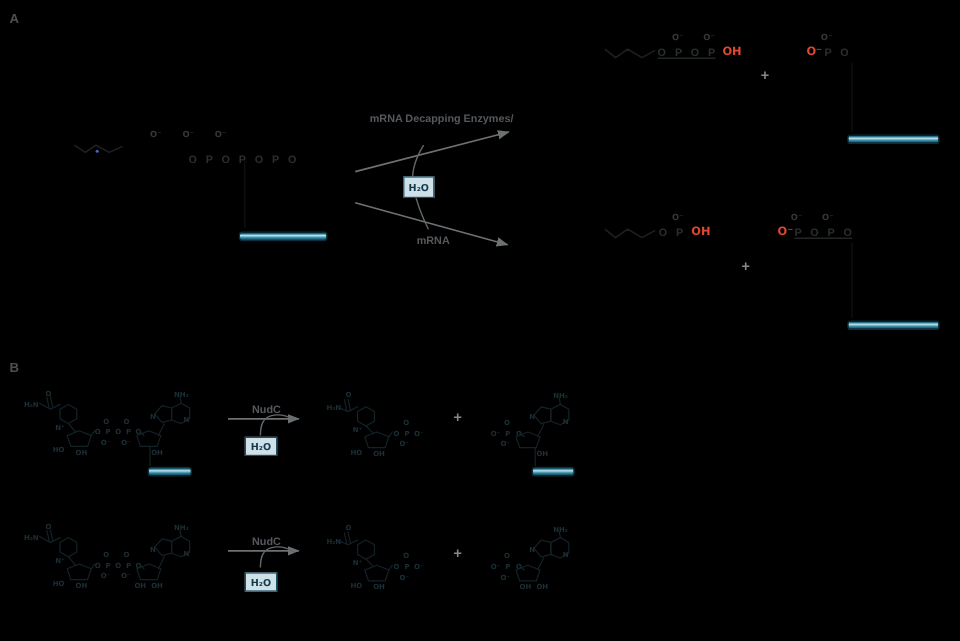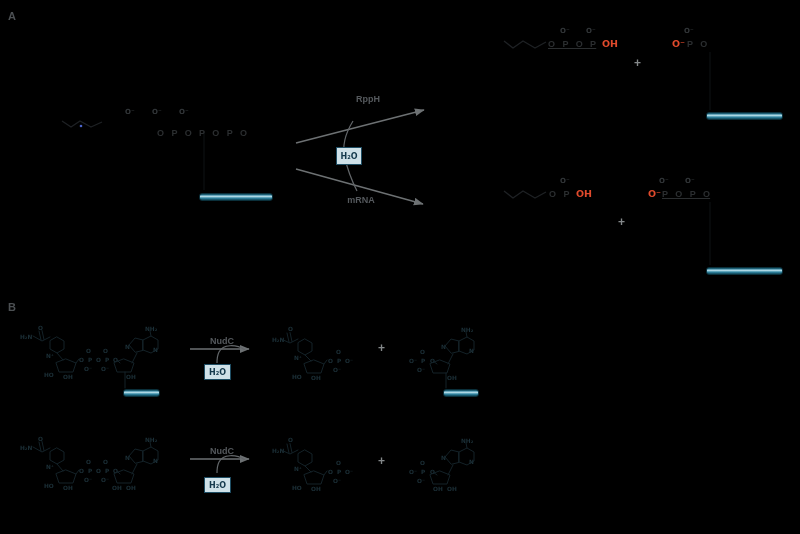--- a/index.html
+++ b/index.html
@@ -140,21 +140,21 @@
 
   <div class="panel-label" style="left:8px;top:10px;">A</div>
 
   <div class="chain" style="left:113px;top:128px;margin-left:44px;">O P O P O P O</div>
   <div class="charge" style="left:125px;top:108px;">O⁻</div>
   <div class="charge" style="left:152px;top:108px;">O⁻</div>
   <div class="charge" style="left:179px;top:108px;">O⁻</div>
   <div class="rna-bar" style="left:199px;top:193px;width:74px;"></div>
 
   <div class="enzyme" style="left:283px;top:94px;width:170px;">
-    <div>RppH</div>
+    <div>mRNA Decapping Enzymes/</div>
   </div>
   <div class="enzyme" style="left:331px;top:195px;width:60px;">mRNA</div>
   <div class="h2o" style="left:336px;top:147px;width:26px;height:18px;">H₂O</div>
 
   <div class="chain" style="left:548px;top:39px;text-decoration:underline;">O P O P</div>
   <div class="redtxt" style="left:602px;top:38px;">OH</div>
   <div class="charge" style="left:560px;top:27px;">O⁻</div>
   <div class="charge" style="left:586px;top:27px;">O⁻</div>
   <div class="plus" style="left:634px;top:56px;">+</div>
   <div class="redtxt" style="left:672px;top:38px;">O⁻</div>

